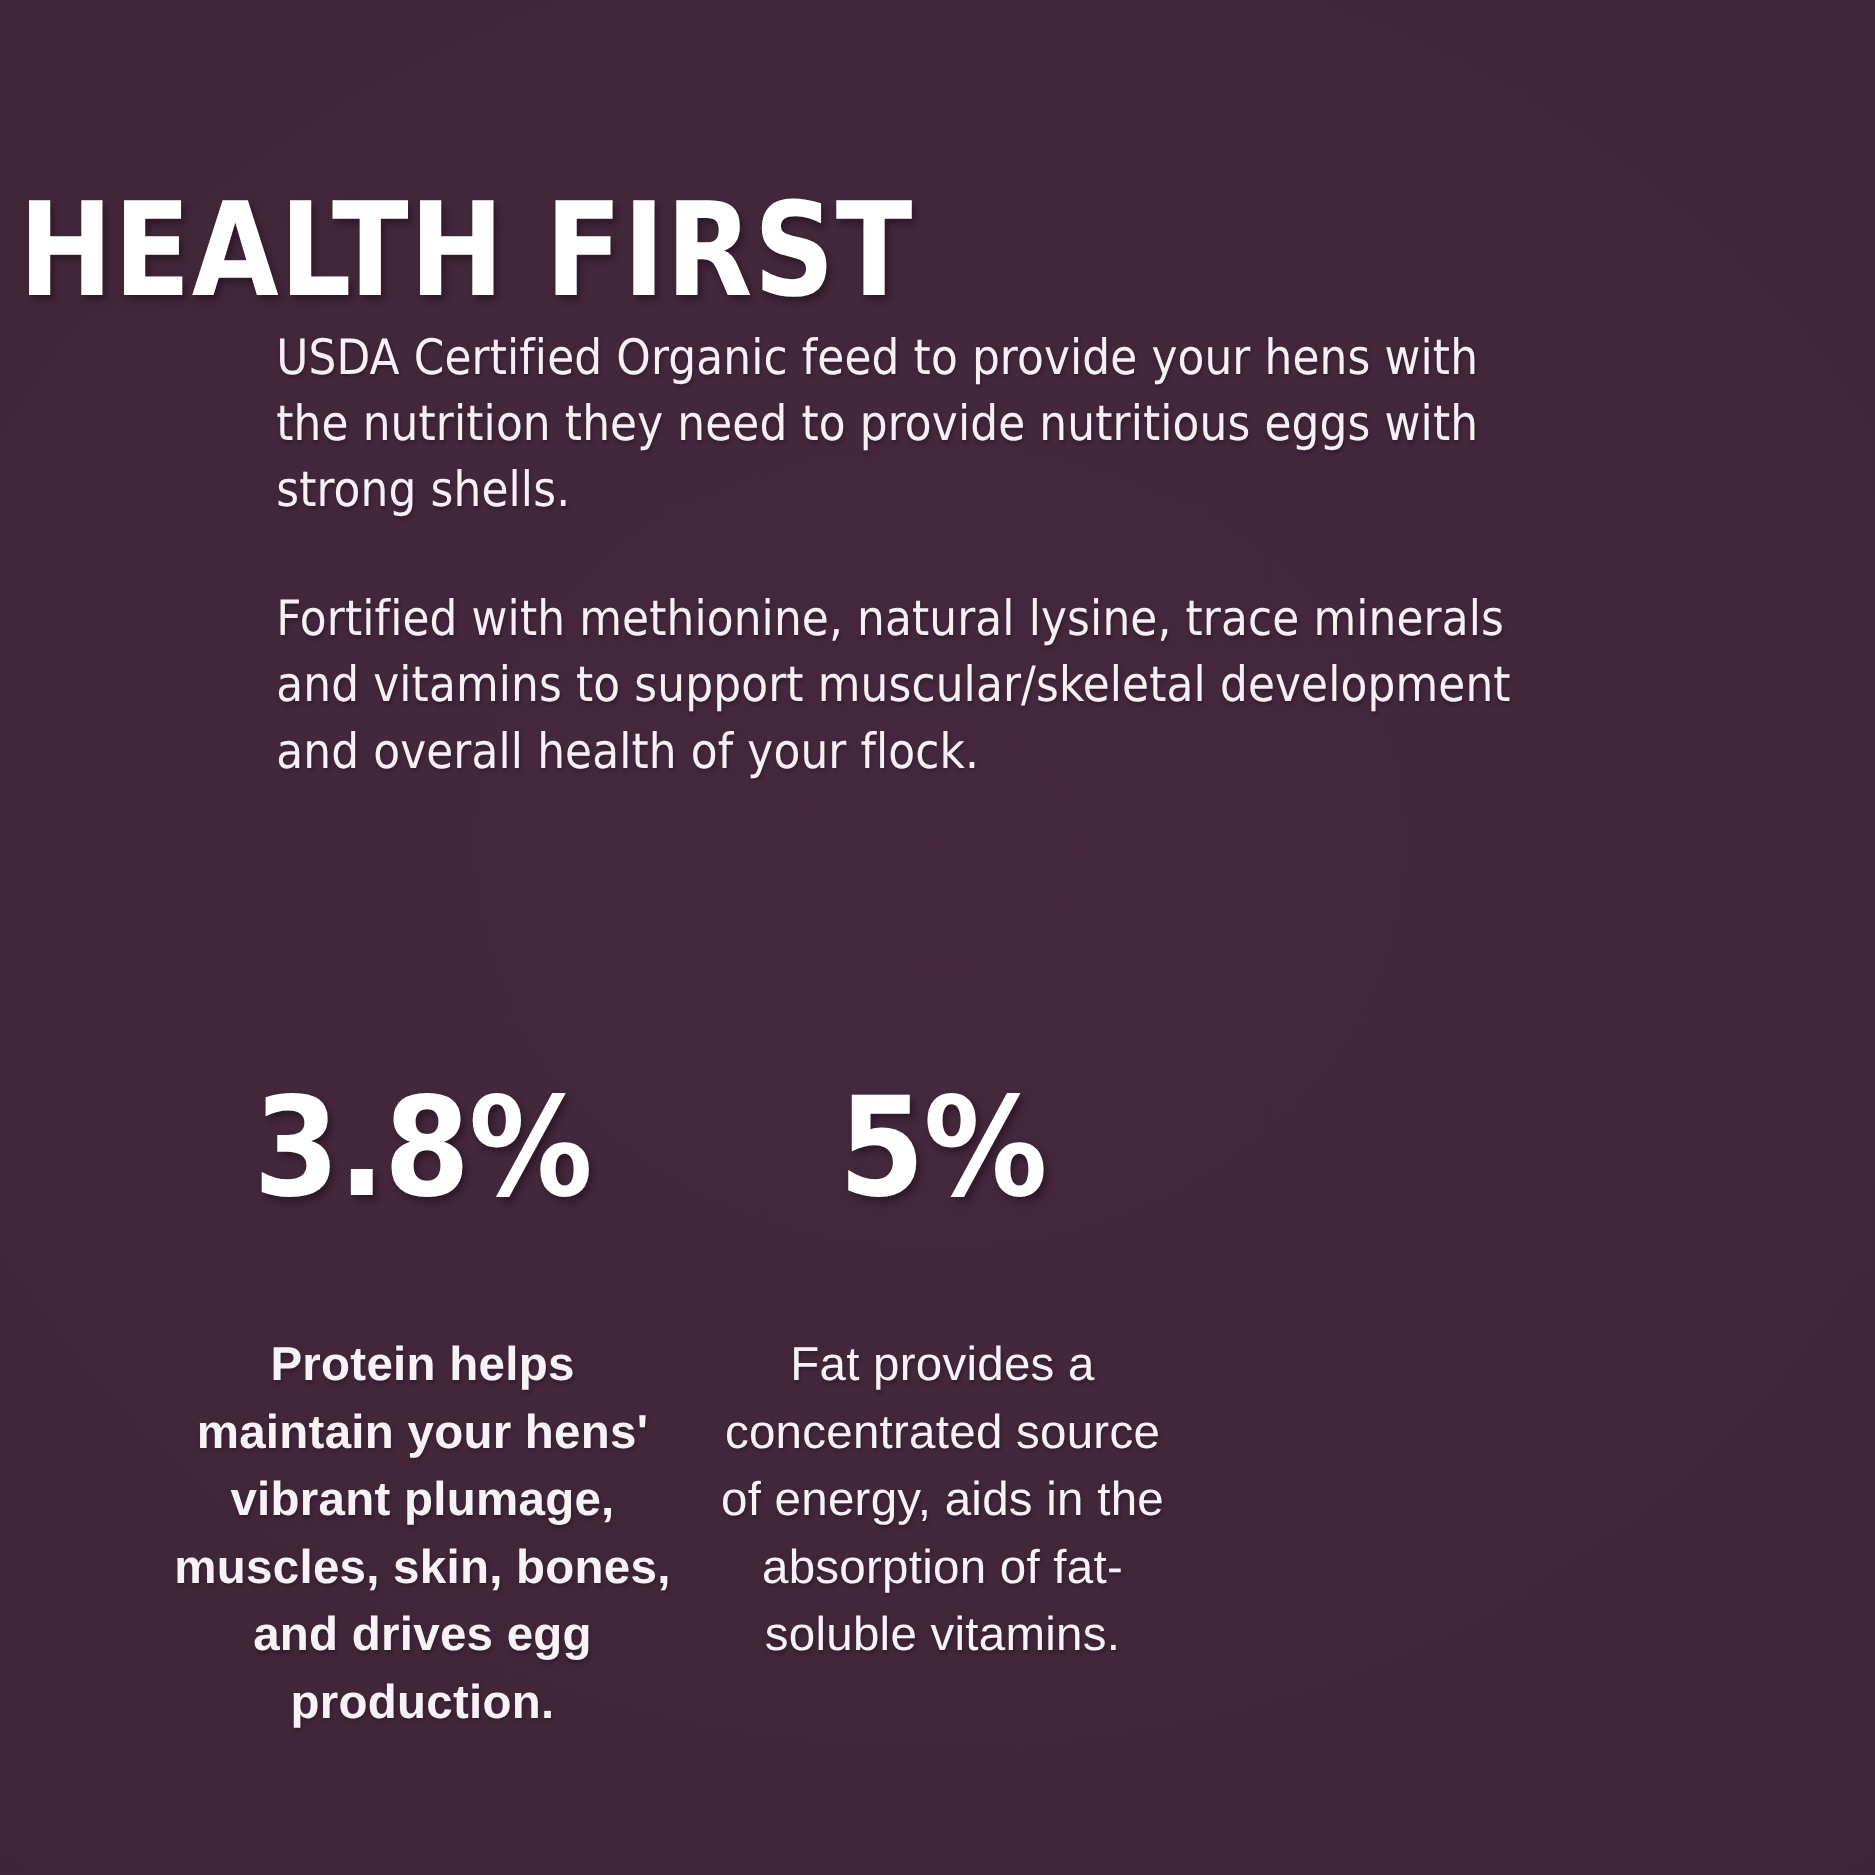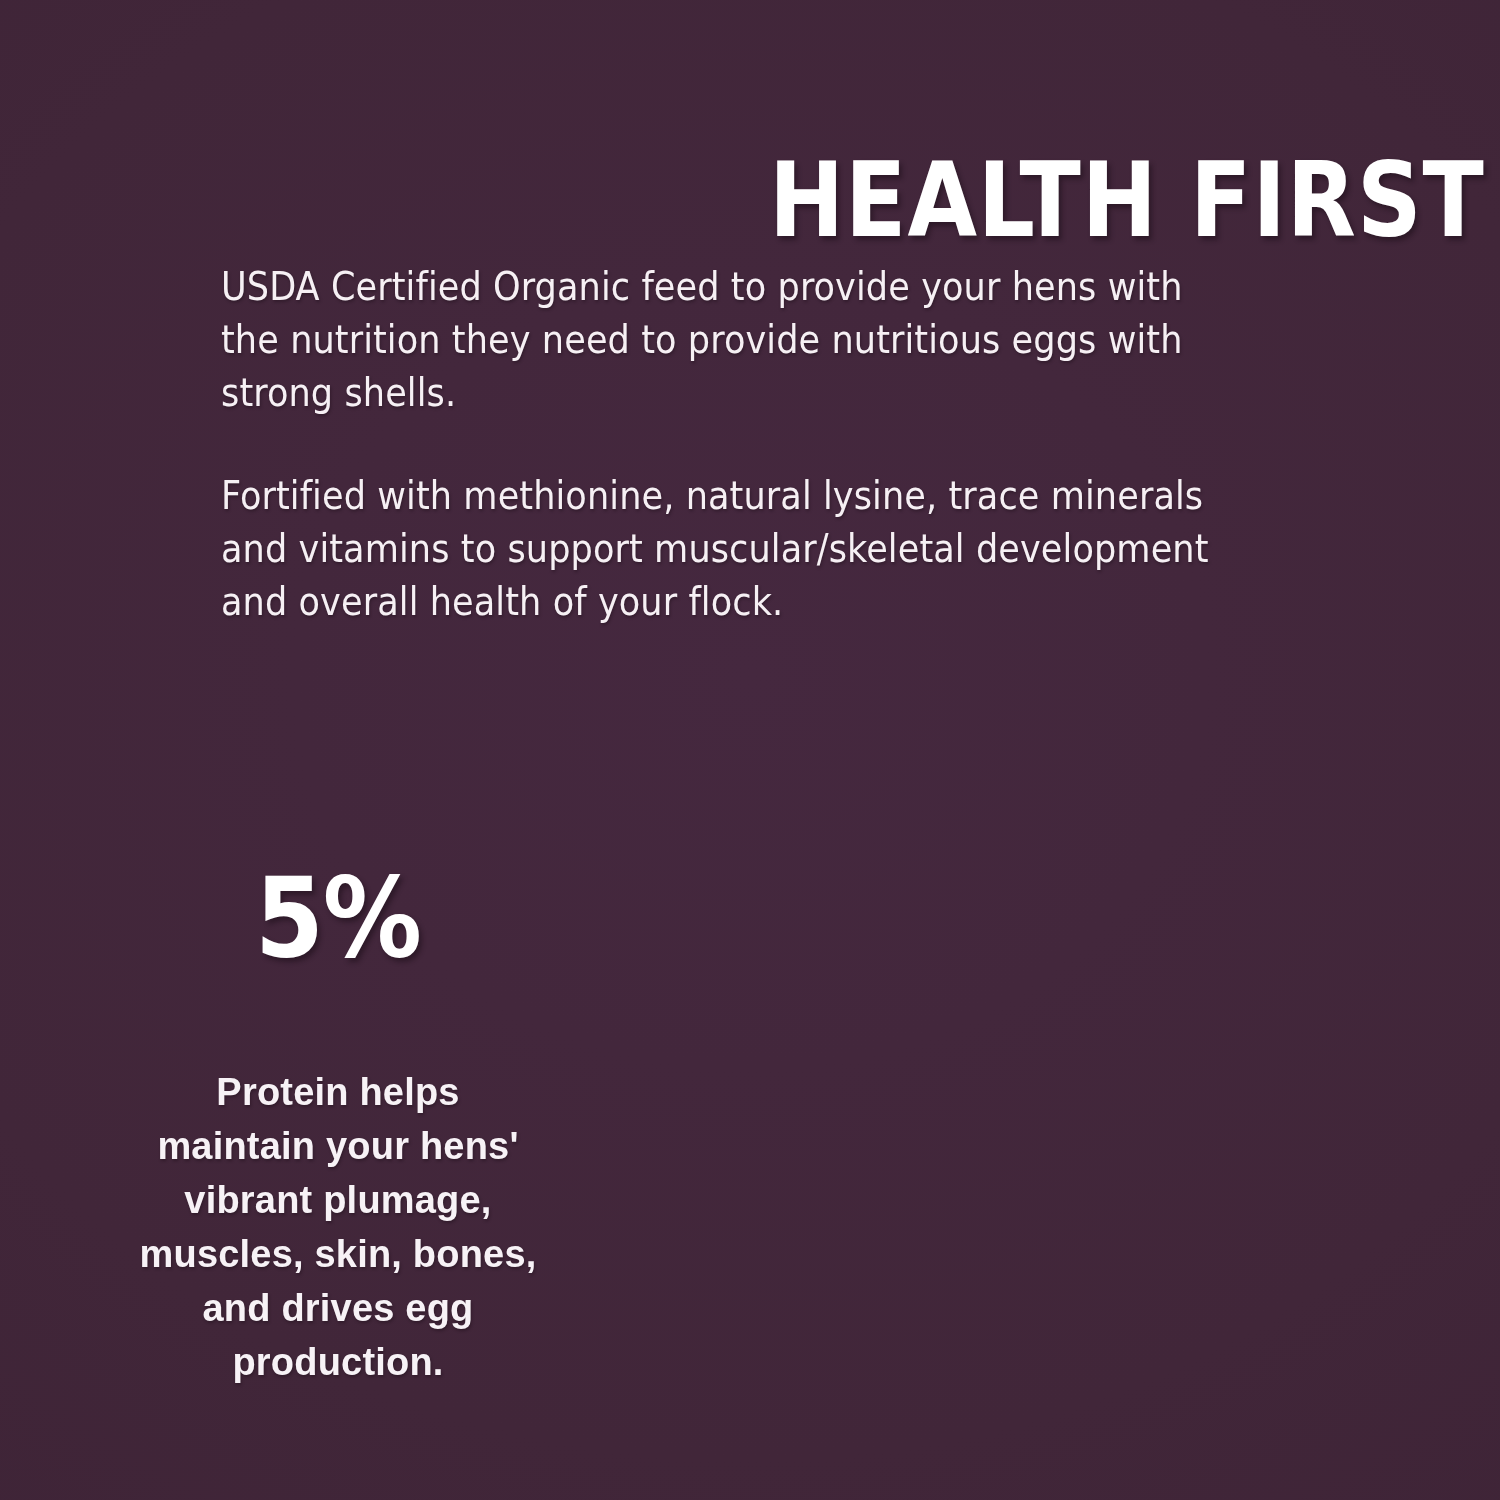--- a/index.html
+++ b/index.html
@@ -25,21 +25,21 @@
     box-sizing: border-box;
     overflow: hidden;
   }
 
   
   .title-block {
     position: absolute;
     left: 0;
     right: 0;
     top: 78px;
-    text-align: right;
+    text-align: left;
   }
   .title {
     display: inline-block;
     font-family: "Liberation Sans Narrow", "DejaVu Sans Condensed", "Liberation Sans", sans-serif;
     font-weight: 700;
     font-size: 104px;
     line-height: 1.0;
     letter-spacing: 1px;
     color: #ffffff;
     transform: scaleX(0.96);
@@ -136,23 +136,29 @@
     <h1 class="title">HEALTH FIRST</h1>
   </div>
 
   <div class="body-block">
     <p class="para p1">USDA Certified Organic feed to provide your hens with the nutrition they need to provide nutritious eggs with strong shells.</p>
     <p class="para p3">Fortified with methionine, natural lysine, trace minerals and vitamins to support muscular/skeletal development and overall health of your flock.</p>
   </div>
 
   <div class="stats-row">
     <div class="stat-col">
+      <span class="stat-value">3.8%</span>
+    </div>
+    <div class="stat-col">
       <span class="stat-value">5%</span>
     </div>
   </div>
 
   <div class="desc-row">
     <div class="desc-col c1">
       <p class="desc-text">Protein helps maintain your hens' vibrant plumage, muscles, skin, bones, and drives egg production.</p>
     </div>
+    <div class="desc-col c2">
+      <p class="desc-text">Fat provides a concentrated source of energy, aids in the absorption of fat-soluble vitamins.</p>
+    </div>
   </div>
 
 </div>
 
 </body></html>

